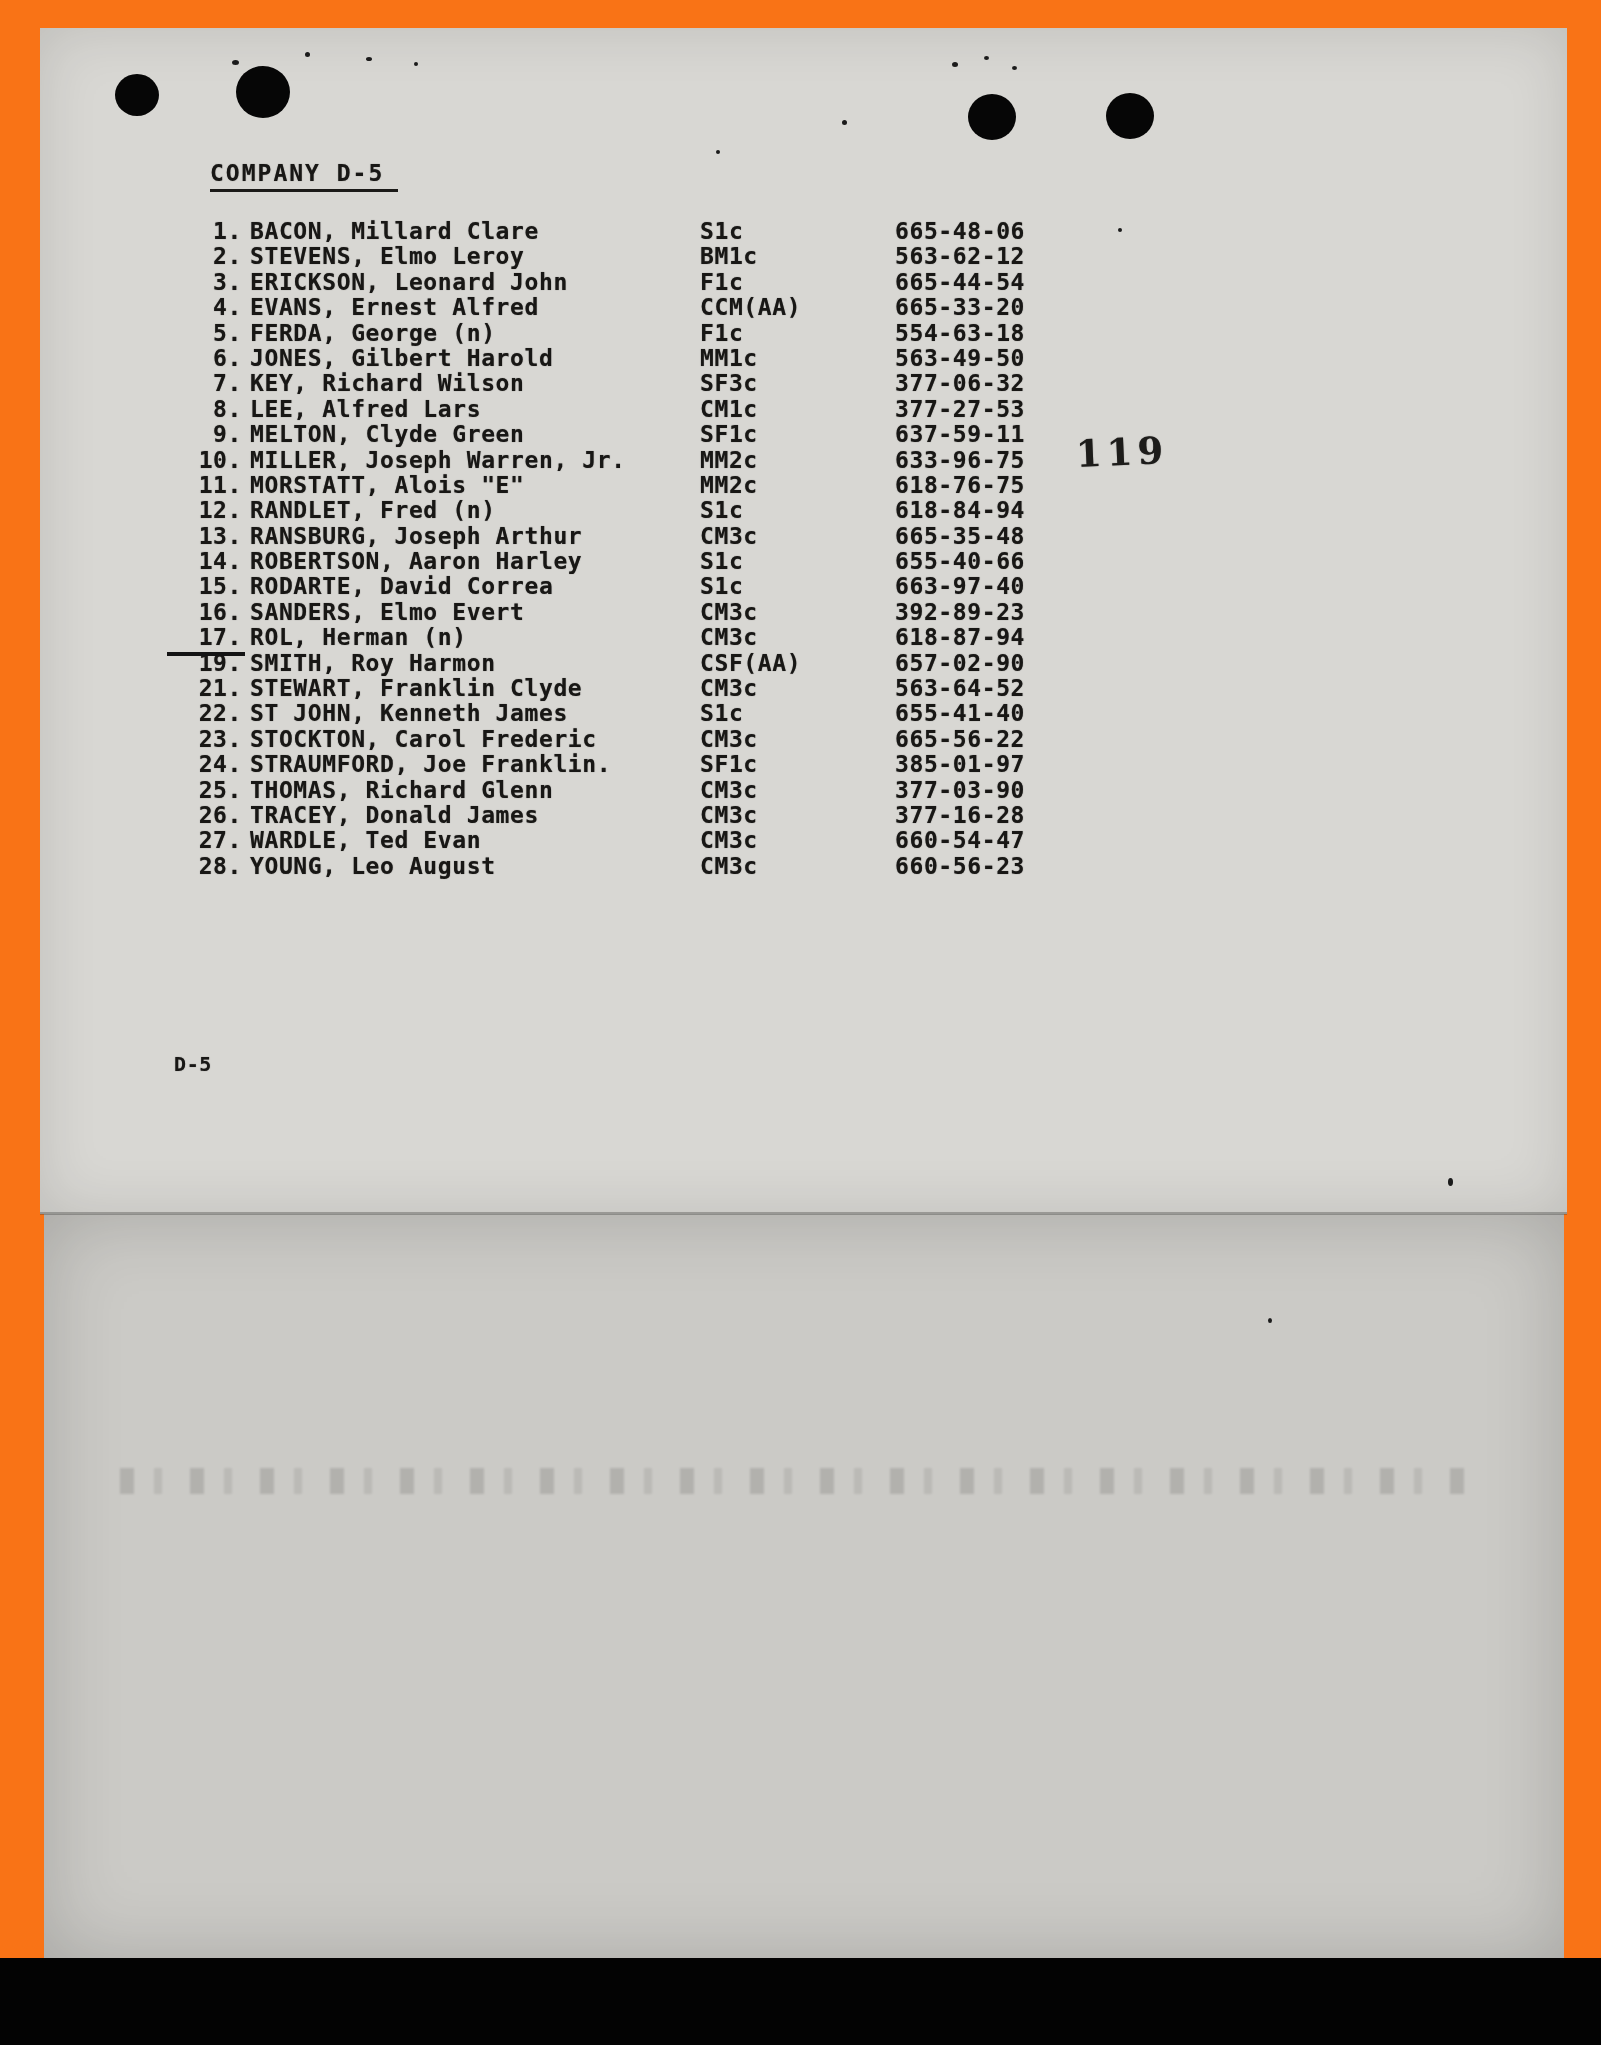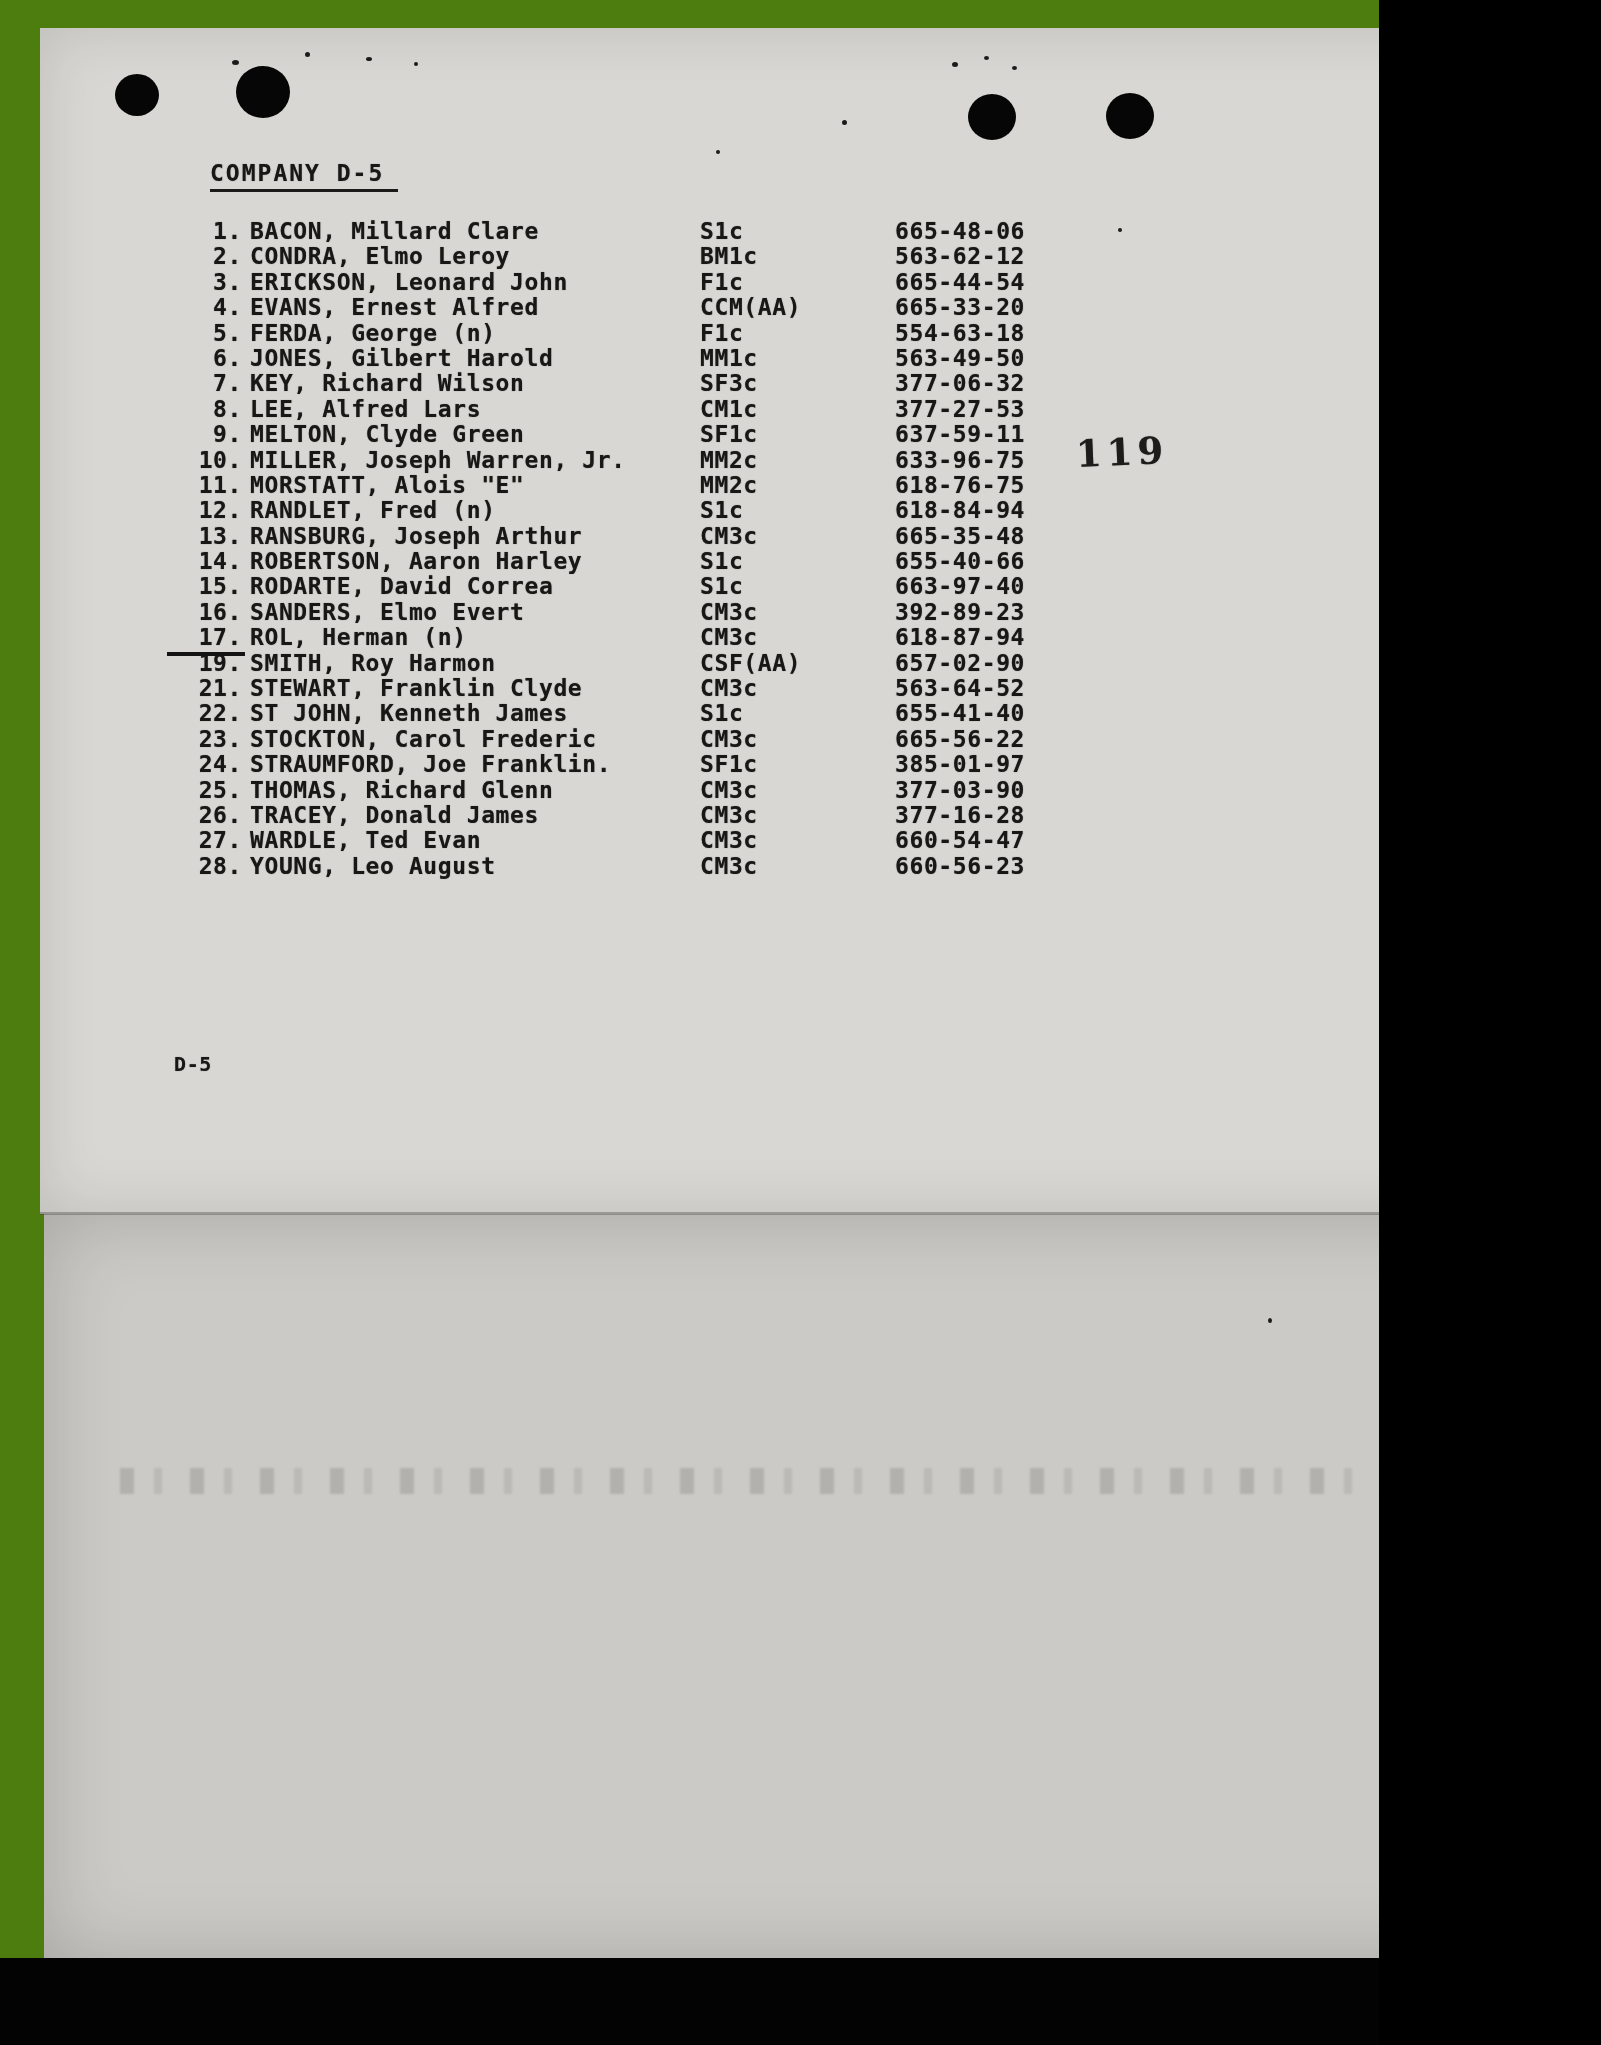--- a/index.html
+++ b/index.html
@@ -1,19 +1,19 @@
 <!DOCTYPE html>
 <html><head>
 <meta charset="utf-8">
 <style>
   html,body{margin:0;padding:0;background:#000;}
   .scan{
     position:relative;
-    width:1379px;height:2045px;
-    background:#4d7c0f;
+    width:1601px;height:2045px;
+    background:#f97316;
     overflow:hidden;
     font-family:"DejaVu Sans Mono","Liberation Mono",monospace;
   }
   
   .paper-top{
     position:absolute;left:40px;top:28px;width:1527px;height:1186px;
     background:#d8d7d3;
     box-shadow:inset 0 0 60px rgba(0,0,0,0.12);
   }
   .paper-bottom{
@@ -123,21 +123,21 @@
     <div>
   <div class="row type">
     <span class="num">1.</span>
     <span class="nm">BACON, Millard Clare</span>
     <span class="rt">S1c</span>
     <span class="sn">665-48-06</span>
   </div>
 
   <div class="row type">
     <span class="num">2.</span>
-    <span class="nm">CONDRA, Elmo Leroy</span>
+    <span class="nm">STEVENS, Elmo Leroy</span>
     <span class="rt">BM1c</span>
     <span class="sn">563-62-12</span>
   </div>
 
   <div class="row type">
     <span class="num">3.</span>
     <span class="nm">ERICKSON, Leonard John</span>
     <span class="rt">F1c</span>
     <span class="sn">665-44-54</span>
   </div>

